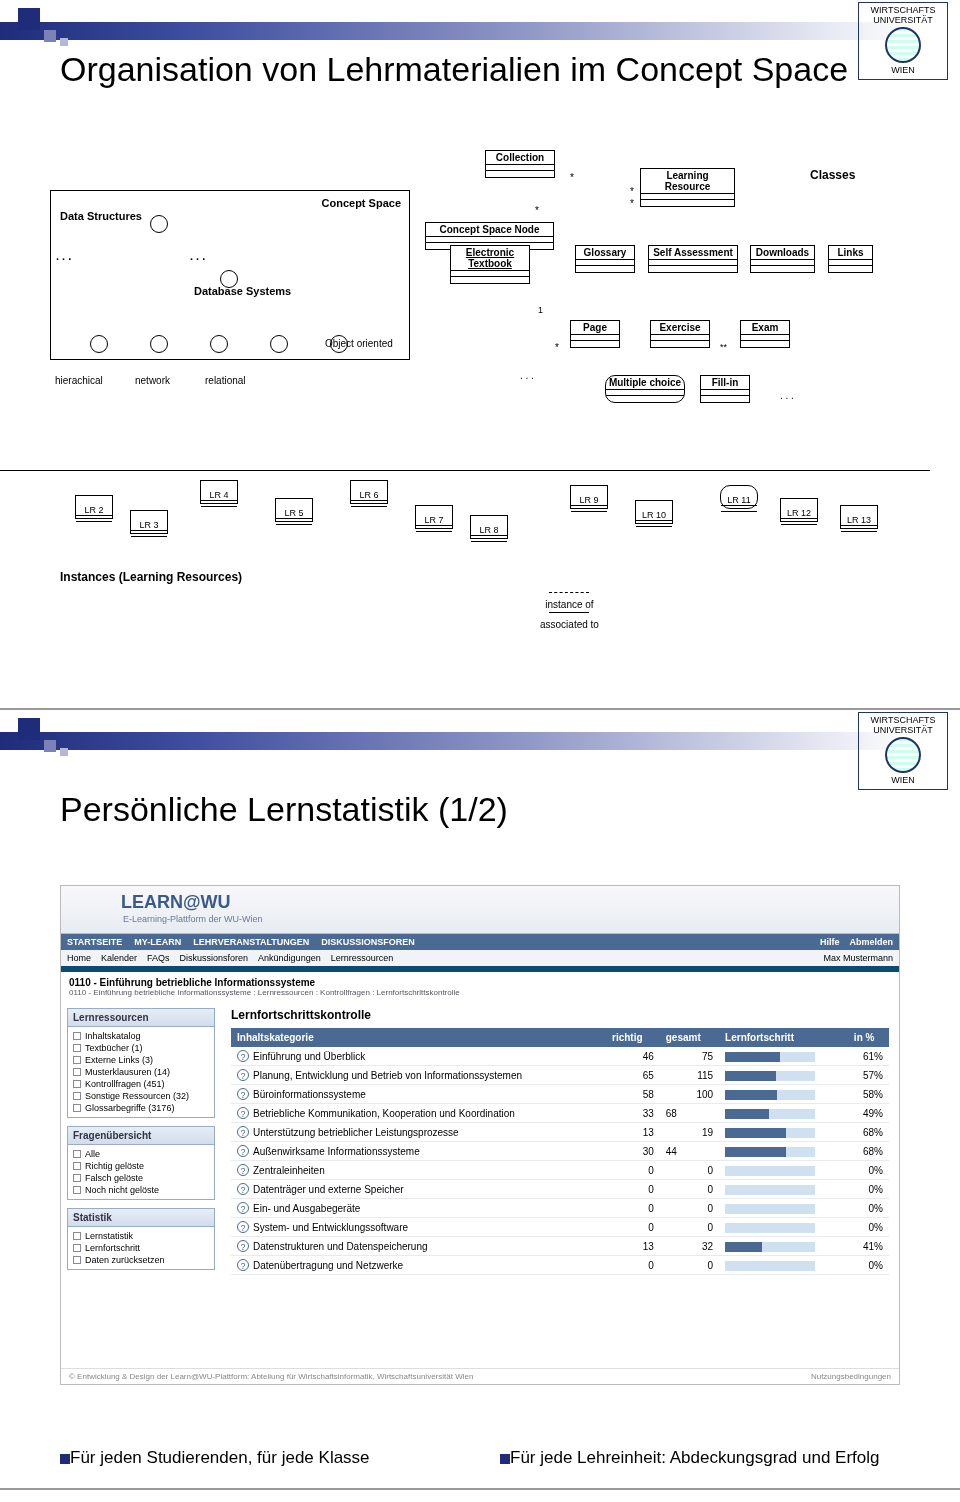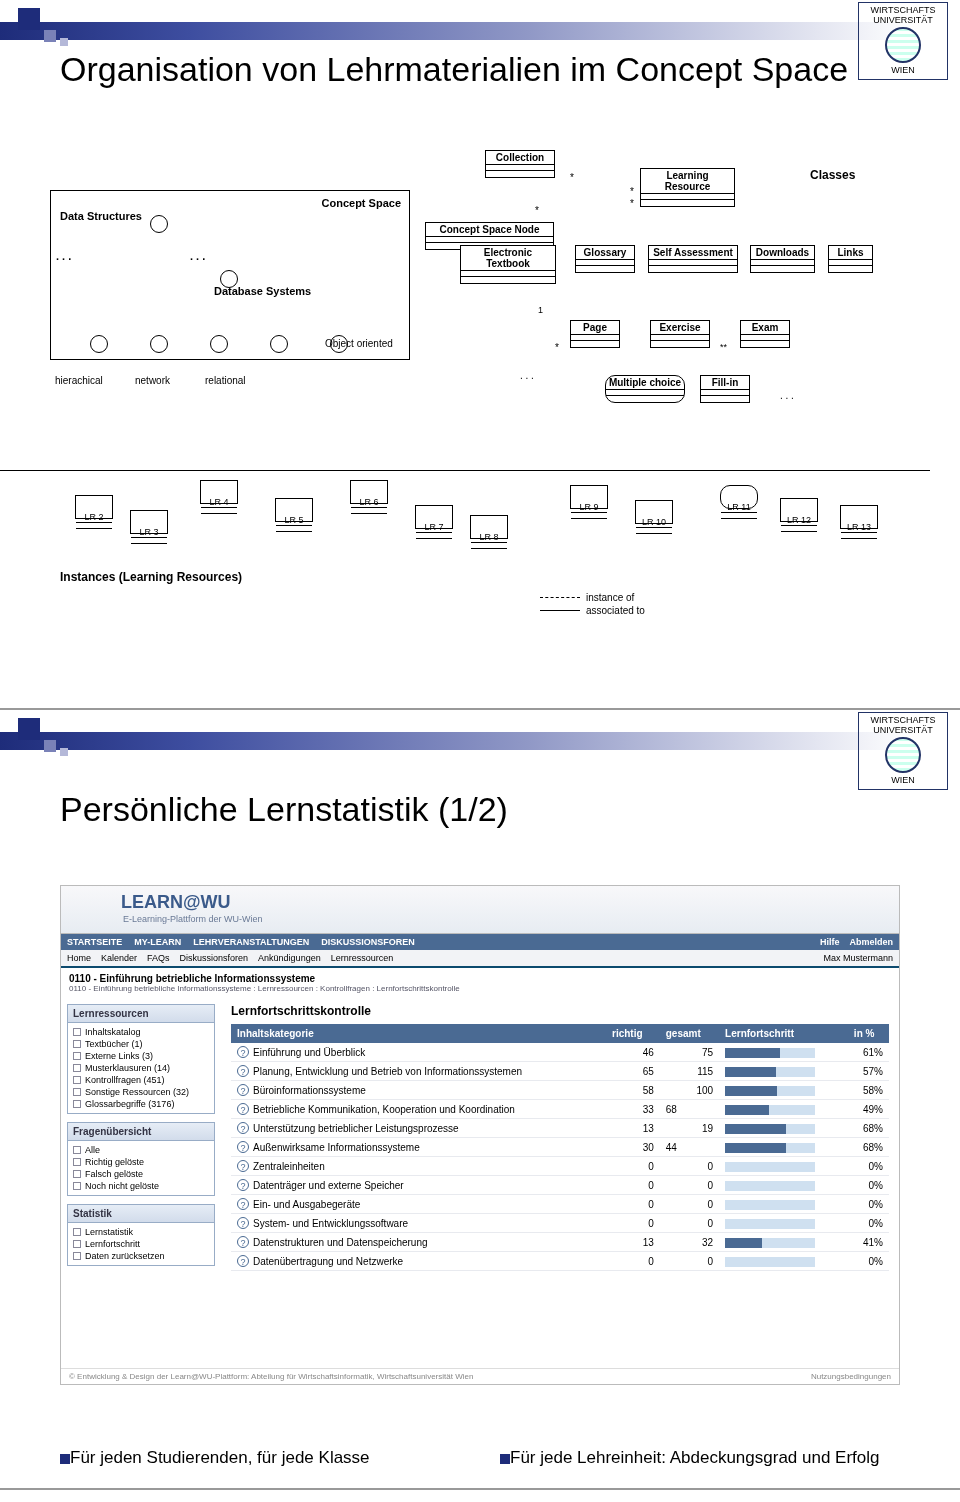--- a/index.html
+++ b/index.html
@@ -24,38 +24,38 @@
 
 .diag { position: absolute; top: 150px; left: 30px; width: 900px; height: 420px; }
 .box { position: absolute; border: 1px solid #000; background: #fff; font-size: 10px; font-weight: bold; text-align: center; }
 .box .top { border-bottom: 1px solid #000; padding: 1px 2px; }
 .box .mid { border-bottom: 1px solid #000; height: 6px; }
 .box .bot { height: 6px; }
 .label-free { position: absolute; font-size: 11px; font-weight: bold; }
 .csbox { position: absolute; border: 1px solid #000; left: 20px; top: 40px; width: 360px; height: 170px; }
 .circ { position: absolute; width: 18px; height: 18px; border: 1px solid #000; border-radius: 50%; background: #fff; }
 
-.lrbox { position: absolute; border: 1px solid #000; background: #fff; font-size: 9px; text-align: center; padding-top: 16px; width: 38px; height: 24px; }
+.lrbox { position: absolute; border: 1px solid #000; background: #fff; font-size: 9px; text-align: center; padding-top: 9px; width: 38px; height: 24px; }
 .lrbox .l { border-top: 1px solid #000; height: 6px; }
 
 .legend { position: absolute; left: 510px; top: 440px; font-size: 10px; }
-.legend .row { display: flex; align-items: center; gap: 6px; margin: 2px 0; }
+.legend .row { display: flex; align-items: center; gap: 6px; margin: 2px 0; flex-direction: column; }
 .legend .arr { width: 40px; height: 0; border-top: 1px dashed #000; }
 .legend .arr.solid { border-top: 1px solid #000; }
 
 .star { position: absolute; font-size: 10px; }
 
 
 .shot { position: absolute; top: 175px; left: 60px; width: 840px; height: 500px; border: 1px solid #bbb; font-size: 10px; }
 .shot .banner { height: 48px; background: linear-gradient(#f8f8fa,#e7ecf2); border-bottom: 1px solid #bbb; position: relative; }
 .shot .banner .logo { position: absolute; left: 60px; top: 6px; font-size: 18px; font-weight: bold; color: #3a5a8a; }
 .shot .banner .sub { position: absolute; left: 62px; top: 28px; font-size: 9px; color: #6a7a96; }
 .shot .tabs1 { background: #4a6a93; color: #fff; font-size: 9px; padding: 3px 6px; display: flex; gap: 12px; font-weight: bold; }
 .shot .tabs1 .right { margin-left: auto; display: flex; gap: 10px; }
-.shot .tabs2 { background: #f2f3f6; font-size: 9px; padding: 3px 6px; display: flex; gap: 10px; border-bottom: 2px solid #0c4a6e; }
+.shot .tabs2 { background: #f2f3f6; font-size: 9px; padding: 3px 6px; display: flex; gap: 10px; border-bottom: 6px solid #0c4a6e; }
 .shot .tabs2 .user { margin-left: auto; }
 .shot .bc { padding: 5px 8px; font-size: 10px; }
 .shot .bc .b { font-weight: bold; }
 .shot .body { display: flex; }
 .shot .side { width: 160px; padding: 6px; }
 .shot .panel { border: 1px solid #98acc6; margin-bottom: 8px; }
 .shot .panel h4 { background: linear-gradient(#e6edf6,#d2dceb); font-size: 10px; font-weight: bold; padding: 3px 5px; color: #334; border-bottom: 1px solid #98acc6; }
 .shot .panel ul { list-style: none; padding: 3px 5px; font-size: 9px; }
 .shot .panel li { padding: 1px 0 1px 12px; position: relative; }
 .shot .panel li:before { content: ""; position: absolute; left: 0; top: 2px; width: 6px; height: 6px; border: 1px solid #889; }
@@ -92,21 +92,21 @@
   <h1 class="slide-title">Organisation von Lehrmaterialien im Concept Space</h1>
 
   <div class="diag">
 
     <div class="csbox">
       <div class="label-free" style="right:8px; top:6px;">Concept Space</div>
     </div>
     <div class="label-free" style="left:30px; top:60px;">Data Structures</div>
     <div class="label-free" style="left:26px; top:100px;">. . .</div>
     <div class="label-free" style="left:160px; top:100px;">. . .</div>
-    <div class="label-free" style="left:184px; top:135px;">Database Systems</div>
+    <div class="label-free" style="left:164px; top:135px;">Database Systems</div>
 
     <div class="circ" style="left:120px; top:65px;"></div>
     <div class="circ" style="left:190px; top:120px;"></div>
     <div class="circ" style="left:60px; top:185px;"></div>
     <div class="circ" style="left:120px; top:185px;"></div>
     <div class="circ" style="left:180px; top:185px;"></div>
     <div class="circ" style="left:240px; top:185px;"></div>
     <div class="circ" style="left:300px; top:185px;"></div>
 
     <div class="label-free" style="left:295px; top:188px; font-weight:normal; font-size:10px;">Object oriented</div>
@@ -131,21 +131,21 @@
     <div class="box" style="left:610px; top:18px; width:95px;">
         <div class="top">Learning Resource</div>
         <div class="mid"></div>
         <div class="bot"></div>
       </div>
     <div class="star" style="left:600px; top:36px;">*</div>
     <div class="star" style="left:600px; top:48px;">*</div>
 
     <div class="label-free" style="left:780px; top:18px; font-size:12px;">Classes</div>
 
-    <div class="box" style="left:430px; top:95px; width:96px;">
+    <div class="box" style="left:420px; top:95px; width:80px;text-decoration:underline;">
         <div class="top">Electronic Textbook</div>
         <div class="mid"></div>
         <div class="bot"></div>
       </div>
     <div class="box" style="left:545px; top:95px; width:60px;">
         <div class="top">Glossary</div>
         <div class="mid"></div>
         <div class="bot"></div>
       </div>
     <div class="box" style="left:618px; top:95px; width:90px;">

